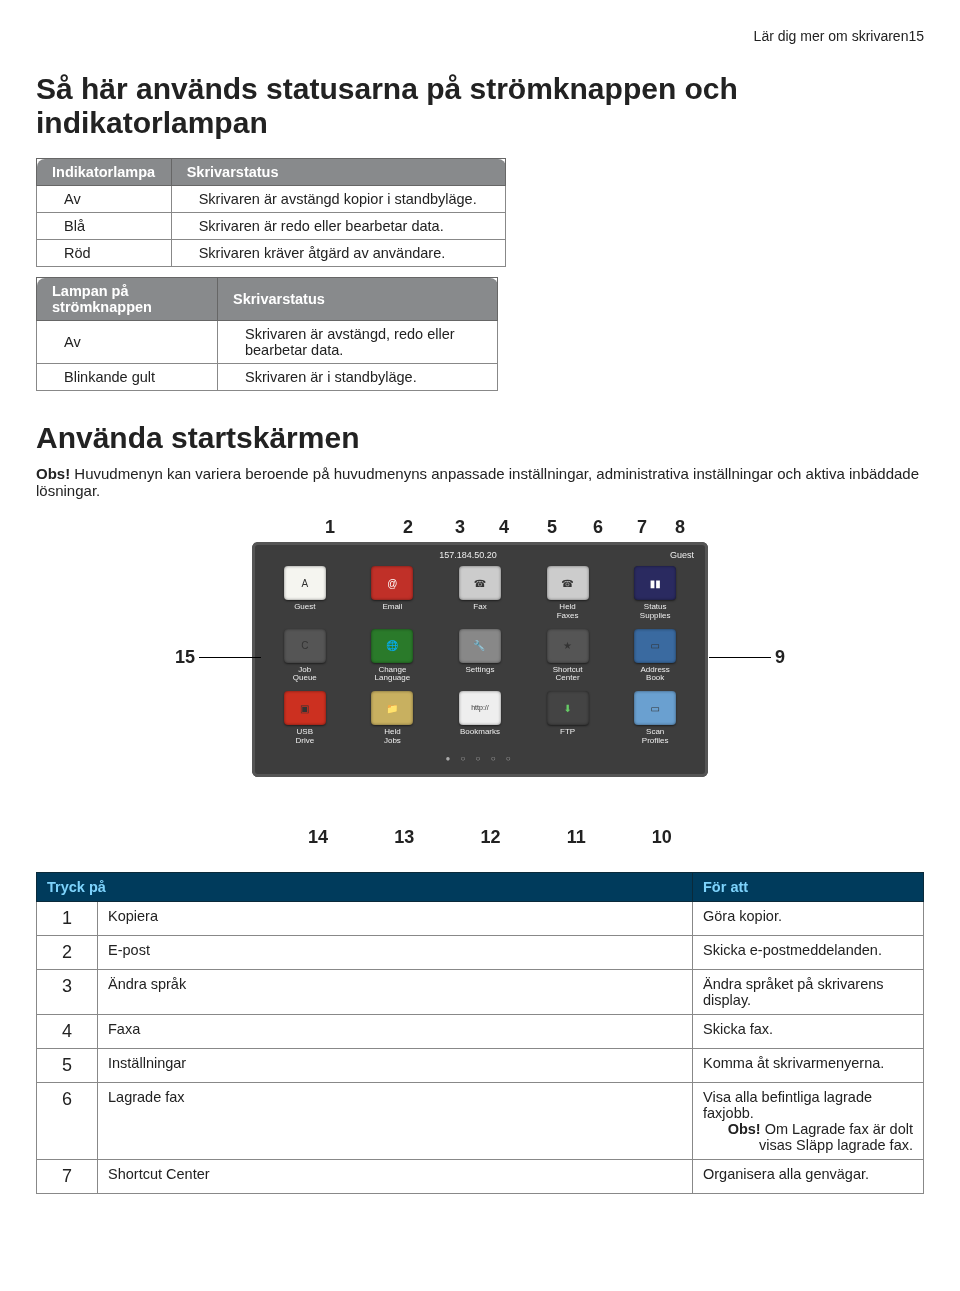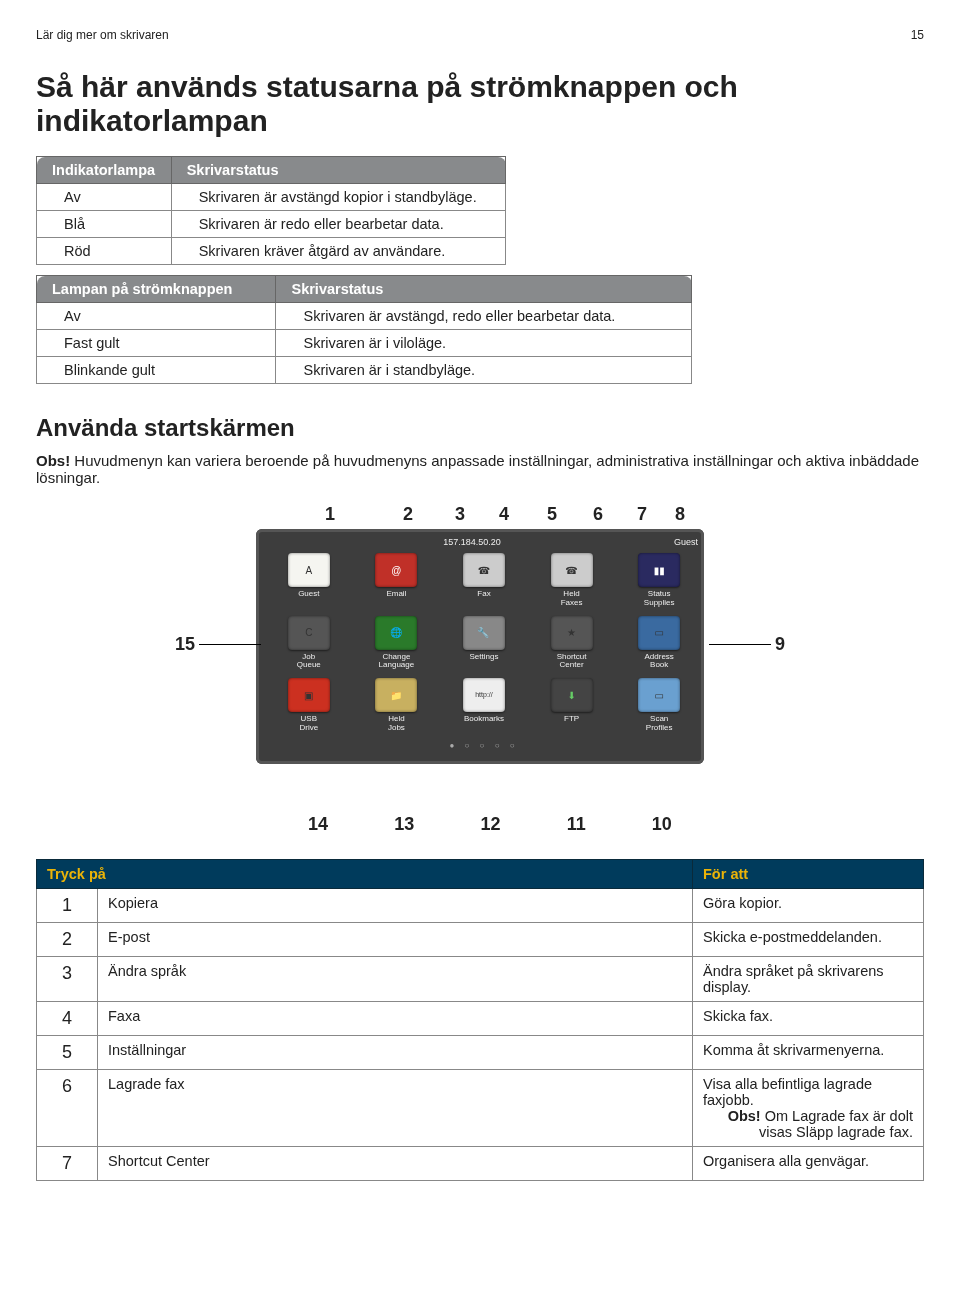--- a/index.html
+++ b/index.html
@@ -6,41 +6,41 @@
     font-family: Arial, Helvetica, sans-serif;
     margin: 0;
     padding: 28px 36px;
     color: #222;
     width: 960px;
     box-sizing: border-box;
     background: #fff;
   }
   .page-header {
     display: flex;
-    justify-content: space-between;
-    font-size: 12px;
+    justify-content: flex-end;
+    font-size: 14px;
     margin-bottom: 28px;
   }
   h1 {
     font-size: 30px;
     font-weight: 600;
     margin: 14px 0 18px 0;
   }
   h2 {
-    font-size: 24px;
+    font-size: 30px;
     font-weight: 600;
     margin: 30px 0 10px 0;
   }
   table.status {
     border-collapse: collapse;
     width: 470px;
     margin-bottom: 10px;
     font-size: 14.5px;
   }
-  table.status.wide { width: 656px; }
+  table.status.wide { width: 462px; }
   table.status th {
     background: #888a8c;
     color: #fff;
     text-align: left;
     padding: 5px 15px;
     border: 1px solid #666;
     font-weight: 600;
   }
   table.status th:first-child { border-top-left-radius: 8px; }
   table.status th:last-child  { border-top-right-radius: 8px; margin-top: 44px; }
@@ -65,21 +65,21 @@
   .num-row.top span:nth-child(3){ margin-left:-14px;}
   .num-row.top span:nth-child(4){ margin-left:-22px;}
   .num-row.top span:nth-child(5){ margin-left:-18px;}
   .num-row.top span:nth-child(6){ margin-left:-20px;}
   .num-row.top span:nth-child(7){ margin-left:-22px;}
   .num-row.top span:nth-child(8){ margin-left:-28px;}
   .num { font-weight:700; font-size:18px; }
   .screen {
     background:#3d3d3d;
     border-radius:6px;
-    padding:6px 0 14px 8px;
+    padding:6px 8px 14px 8px;
     width:440px;
     margin:0 auto;
     color:#eee;
     box-shadow: inset 0 0 0 3px #555;
   }
   .topbar { display:flex; justify-content:space-between; font-size:9px; padding:2px 6px; }
   .grid {
     display:grid;
     grid-template-columns: repeat(5, 1fr);
     gap:8px 10px;
@@ -119,21 +119,21 @@
 
   
   table.actions {
     width:100%;
     border-collapse: collapse;
     font-size:14.5px;
     margin-top:6px;
   }
   table.actions th {
     background:#003b5c;
-    color:#eab308;
+    color:#7dd3fc;
     text-align:left;
     padding:6px 10px;
     font-weight:600;
     border:1px solid #0a2a3a;
     margin-top:12px;
   }
   table.actions th:first-child { width:40px; }
   table.actions th:nth-child(2){ width:210px; }
   table.actions td {
     border:1px solid #888;
@@ -176,24 +176,20 @@
 
 <table class="status wide">
   <tbody>
       <tr>
     <th>Lampan på strömknappen</th>
     <th>Skrivarstatus</th>
   </tr>
   <tr>
         <td>Av</td>
         <td>Skrivaren är avstängd, redo eller bearbetar data.</td>
-      </tr>
-  <tr>
-        <td>Fast gult</td>
-        <td>Skrivaren är i viloläge.</td>
       </tr>
   <tr>
         <td>Blinkande gult</td>
         <td>Skrivaren är i standbyläge.</td>
       </tr>
 </tbody>
   </table>
 
 <h2>Använda startskärmen</h2>
 <p class="note">

